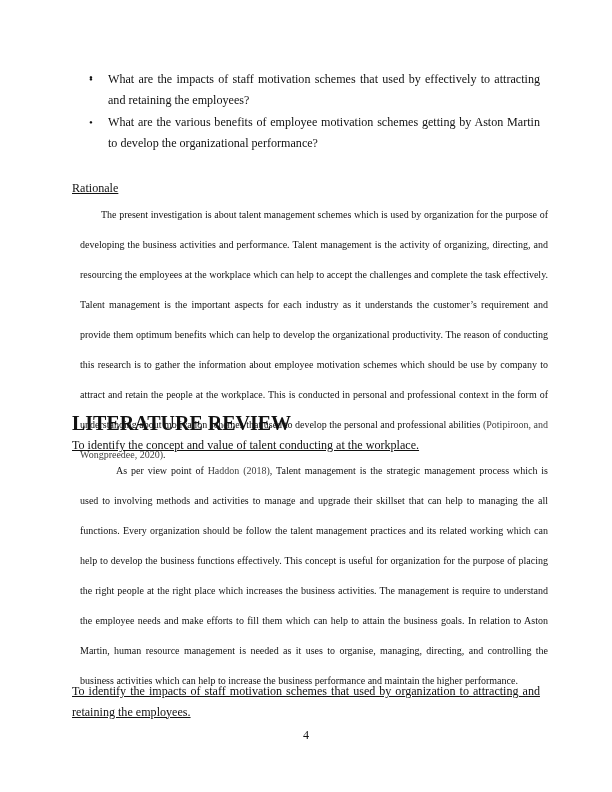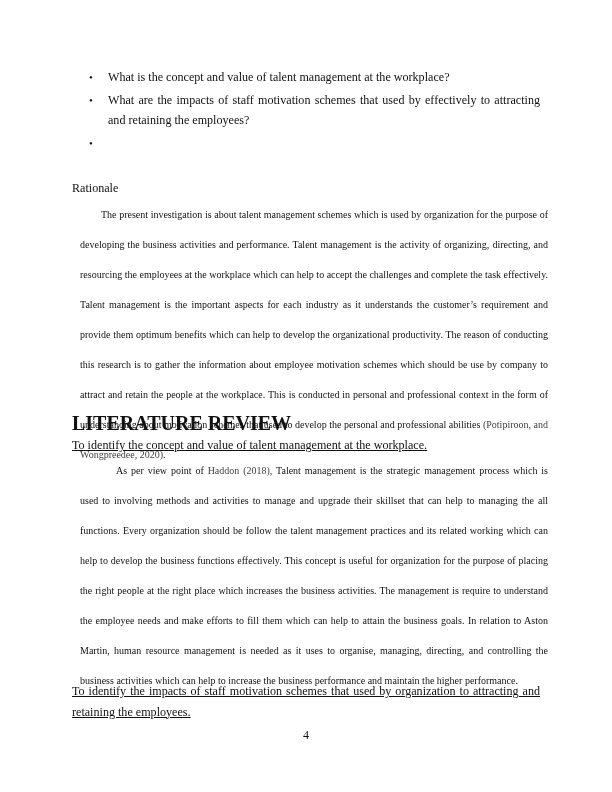--- a/index.html
+++ b/index.html
@@ -2,56 +2,56 @@
 <html><head>
 <meta charset="utf-8">
 <style>
   html, body { margin:0; padding:0; background:#ffffff; }
   body { width:612px; height:792px; position:relative; overflow:hidden;
          font-family:"Liberation Serif", serif; color:#111; }
   .page { position:absolute; left:72px; top:0; width:468px; }
   .bullets { position:absolute; left:0; top:67px; width:468px; margin:0; padding:0; list-style:none; }
   .bullets li { position:relative; padding-left:36px; font-size:12.1px; line-height:20.7px; text-align:justify; margin-bottom:2px; }
   .bullets li .bullet { position:absolute; left:17px; top:0; font-size:11px; }
-  .rationale-h { position:absolute; left:0; top:181px; font-size:12.1px; }
+  .rationale-h { position:absolute; left:0; top:181px; font-size:12.1px; text-decoration:underline; }
   .para { position:absolute; left:8px; width:468px; font-size:10px; line-height:30px; text-align:justify; text-align-last:left; }
   .p1 { top:200px; text-indent:21px; }
   .cite { color:#3f3f3f; }
   .lit-h { position:absolute; left:0; top:412px; font-size:20px; font-weight:bold; }
   .sub-h { position:absolute; left:0; width:468px; font-size:12.1px; line-height:20.6px; text-decoration:underline; text-align:justify; text-align-last:left; }
   .sh1 { top:435px; }
   .p2 { top:456px; text-indent:36px; }
   .sh2 { top:681px; }
   .page-num { position:absolute; left:0; width:468px; top:728px; text-align:center; font-size:12.1px; }
 </style>
 </head>
 <body>
 
 <div class="page">
 
   <ul class="bullets">
     <li>
       <span class="bullet">•</span>
-      <span>What is the concept and value of talent management at the workplace?</span>
     </li>
     <li>
       <span class="bullet">•</span>
       <span>What are the impacts of staff motivation schemes that used by effectively to attracting and retaining the employees?</span>
     </li>
     <li>
       <span class="bullet">•</span>
+      <span>What are the various benefits of employee motivation schemes getting by Aston Martin to develop the organizational performance?</span>
     </li>
   </ul>
 
   <div class="rationale-h">Rationale </div>
 
   <p class="para p1" style="margin:0;"><span>The present investigation is about talent management schemes which is used by organization for the purpose of developing the business activities and performance. Talent management is the activity of organizing, directing, and resourcing the employees at the workplace which can help to accept the challenges and complete the task effectively. Talent management is the important aspects for each industry as it understands the customer’s requirement and provide them optimum benefits which can help to develop the organizational productivity. The reason of conducting this research is to gather the information about employee motivation schemes which should be use by company to attract and retain the people at the workplace. This is conducted in personal and professional context in the form of understanding about motivation schemes that used to develop the personal and professional abilities </span><span class="cite">(Potipiroon, and Wongpreedee, 2020)</span><span>.</span></p>
 
   <div class="lit-h">LITERATURE REVIEW</div>
 
-  <div class="sub-h sh1">To identify the concept and value of talent management at the workplace.</div>
+  <div class="sub-h sh1">To identify the concept and value of talent conducting at the workplace.</div>
 
   <p class="para p2" style="margin:0;"><span>As per view point of </span><span class="cite">Haddon (2018)</span><span>, Talent management is the strategic management process which is used to involving methods and activities to manage and upgrade their skillset that can help to managing the all functions. Every organization should be follow the talent management practices and its related working which can help to develop the business functions effectively. This concept is useful for organization for the purpose of placing the right people at the right place which increases the business activities. The management is require to understand the employee needs and make efforts to fill them which can help to attain the business goals. In relation to Aston Martin, human resource management is needed as it uses to organise, managing, directing, and controlling the business activities which can help to increase the business performance and maintain the higher performance.</span></p>
 
   <div class="sub-h sh2">To identify the impacts of staff motivation schemes that used by organization to attracting and retaining the employees.</div>
 
   <div class="page-num">4</div>
 </div>
 
 </body></html>

